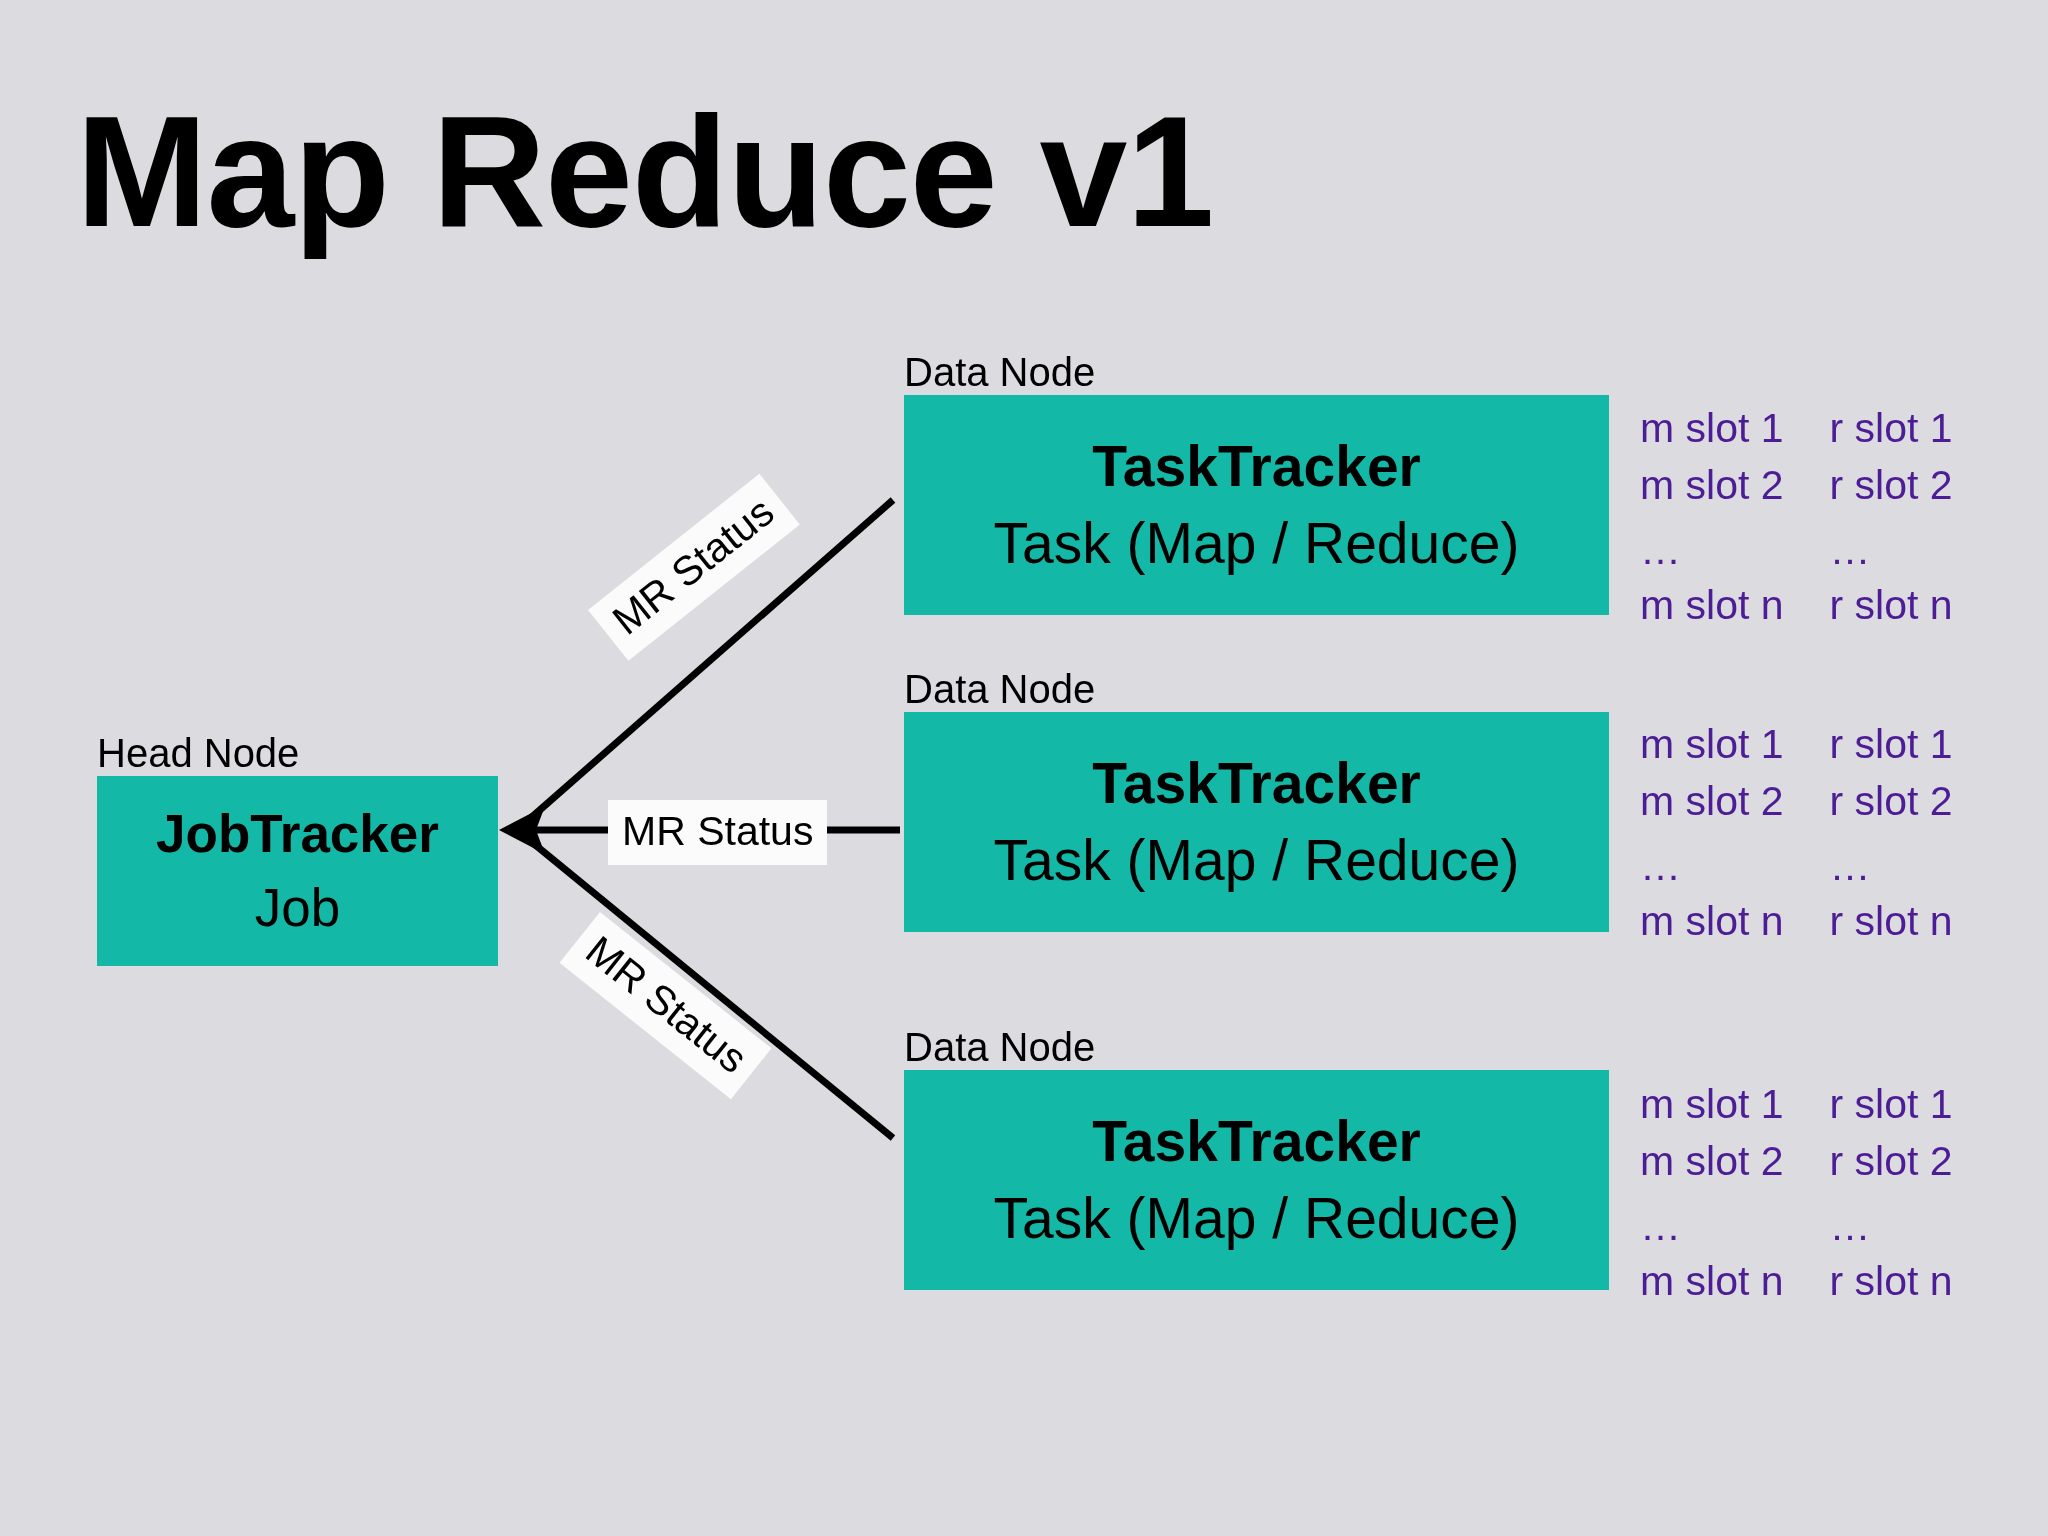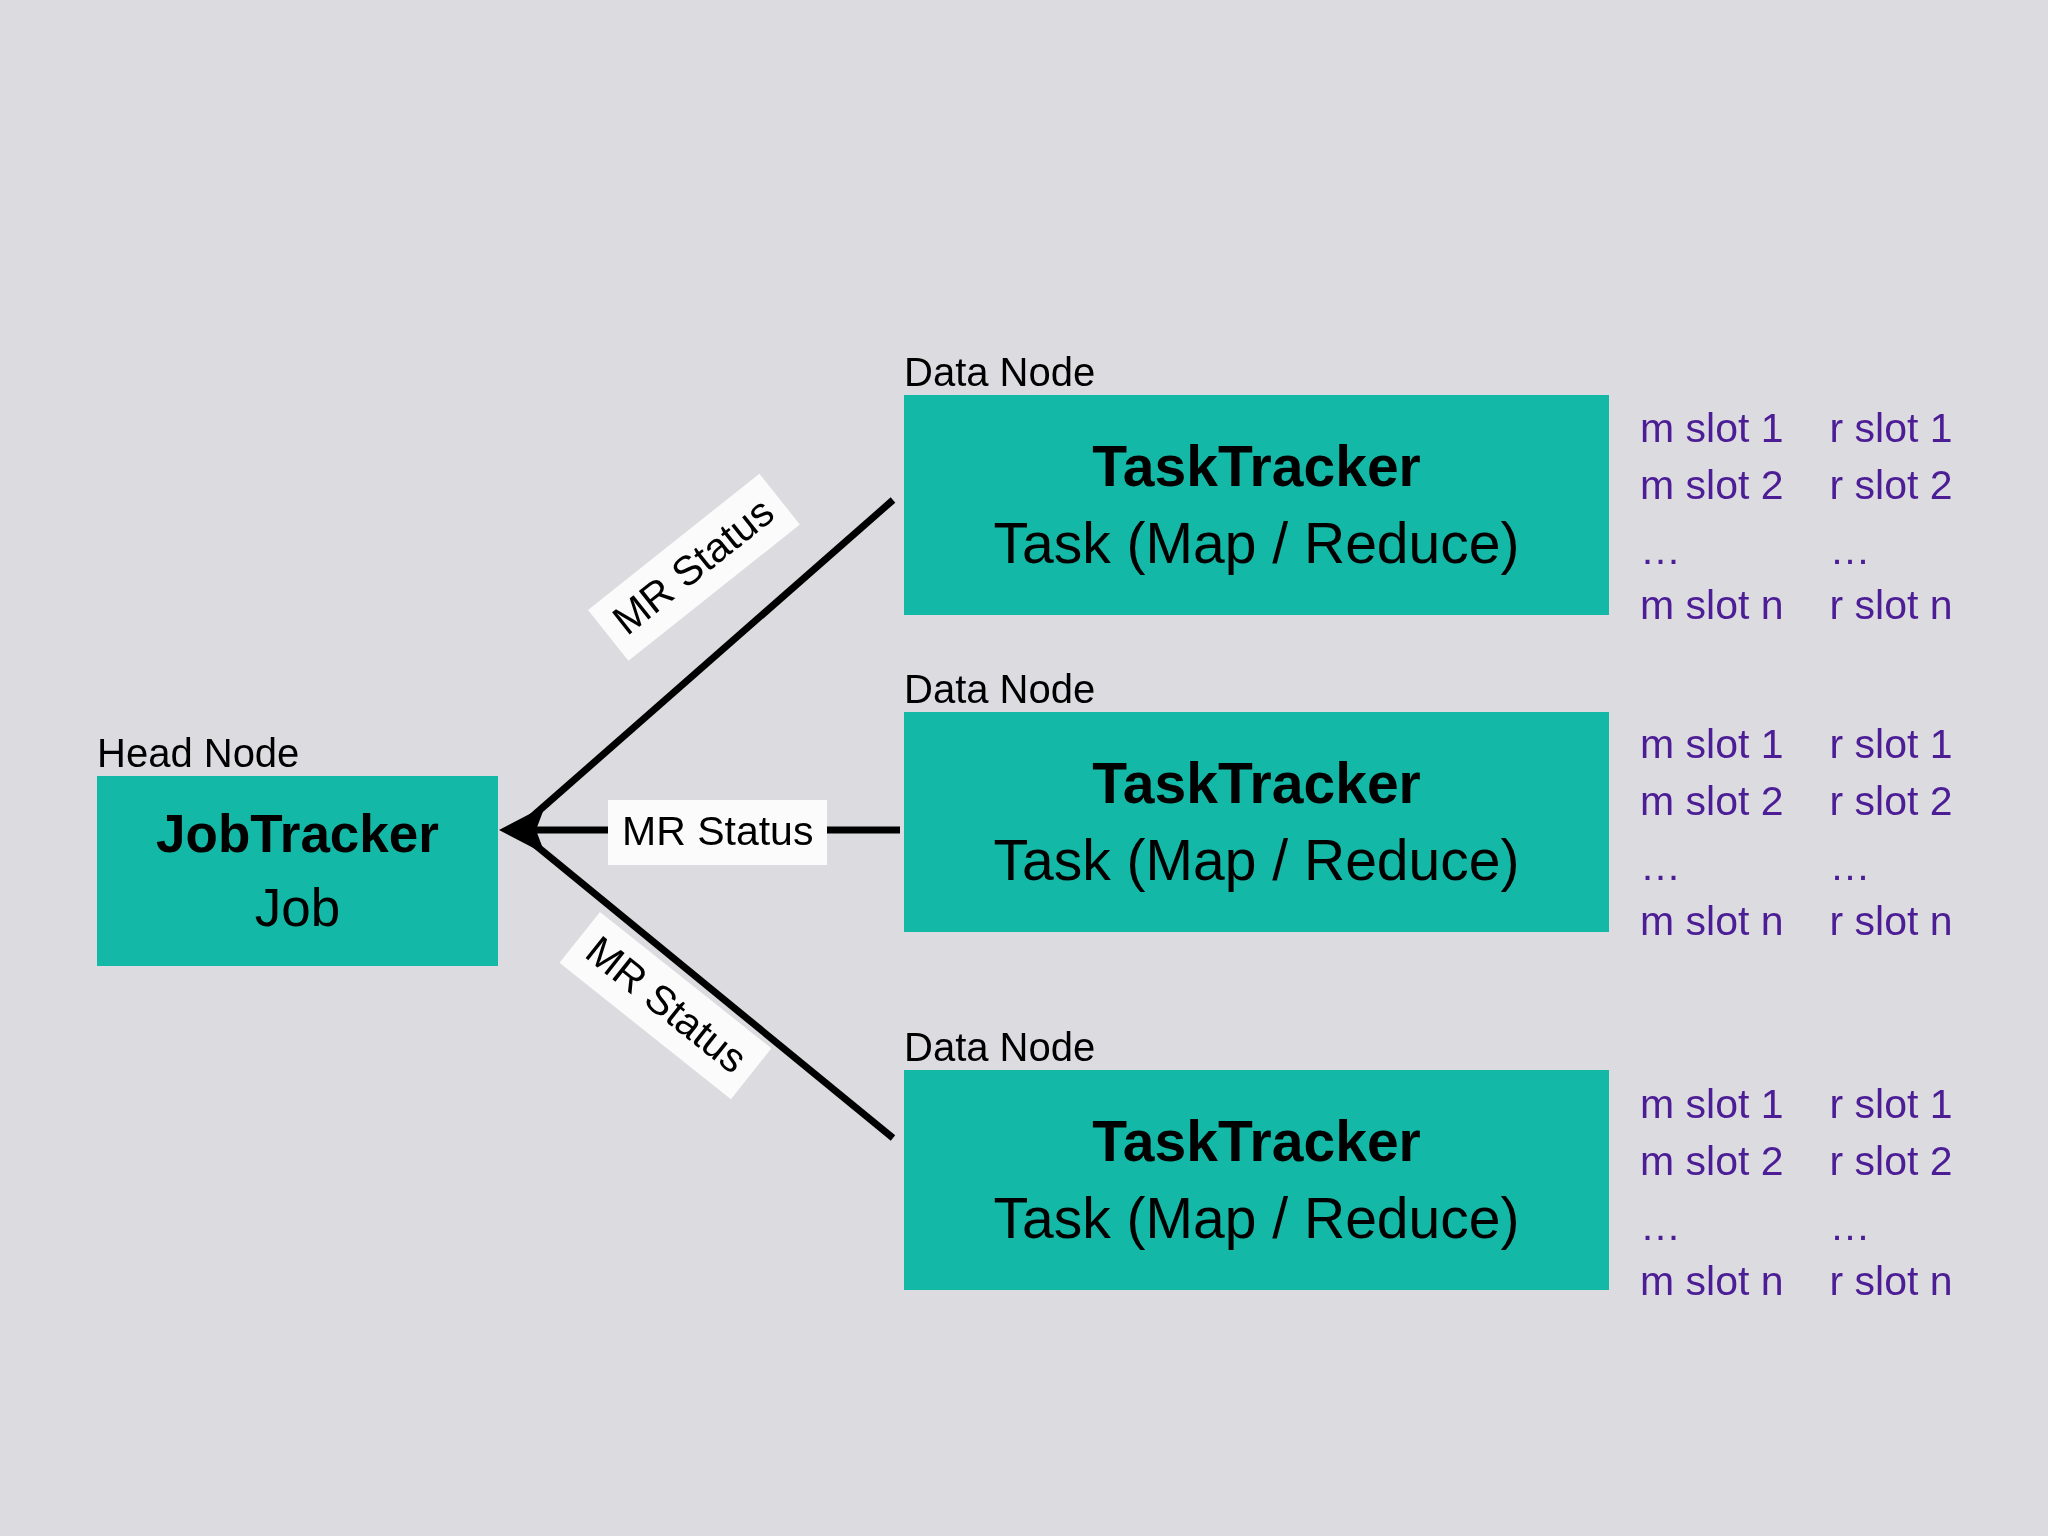--- a/index.html
+++ b/index.html
@@ -146,20 +146,21 @@
     top: 912px;
     transform: rotate(38.5deg);
     transform-origin: 0 0;
   }
 </style>
 </head>
 <body>
 
 <div id="stage">
 
+  <div id="title">Map Reduce v1</div>
 
   <svg id="connectors" viewBox="0 0 2048 1536" xmlns="http://www.w3.org/2000/svg">
     <g stroke="#000000" stroke-width="7" fill="none">
       <line x1="517" y1="830" x2="893" y2="500"></line>
       <line x1="517" y1="830" x2="900" y2="830"></line>
       <line x1="517" y1="830" x2="893" y2="1138"></line>
     </g>
     <polygon points="499,830 545,806 536,830 545,854" fill="#000000"></polygon>
   </svg>
 

